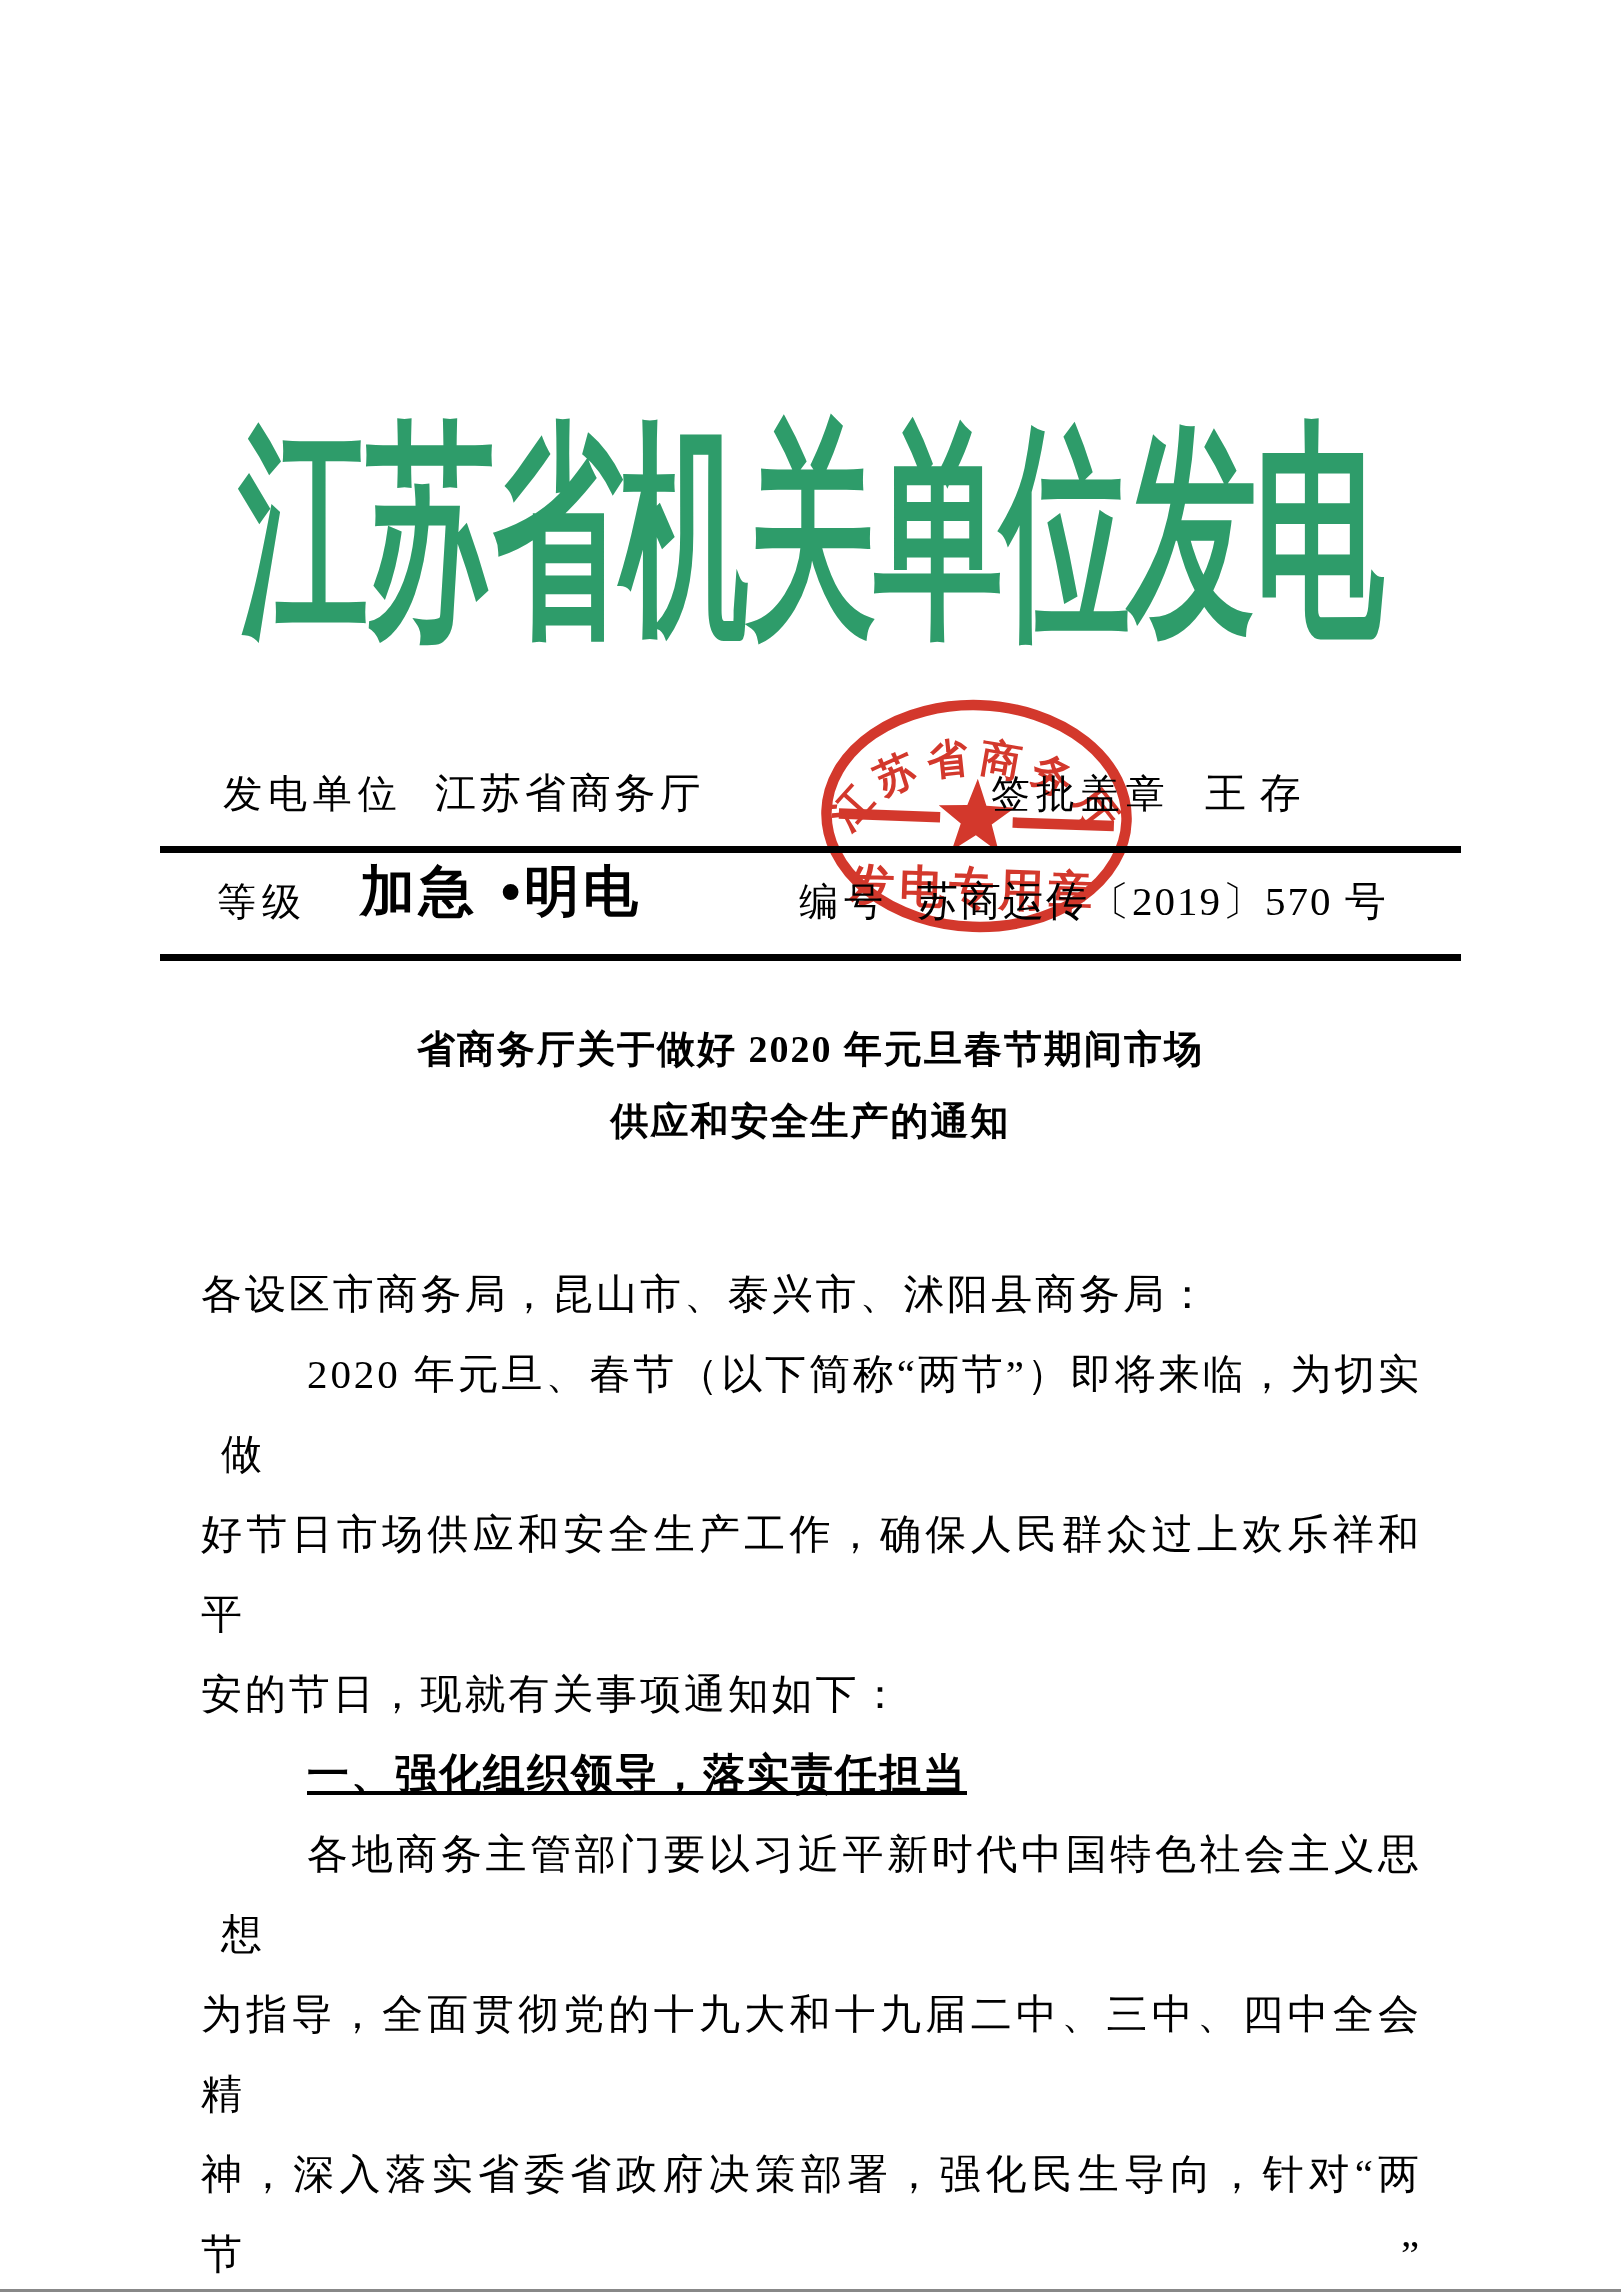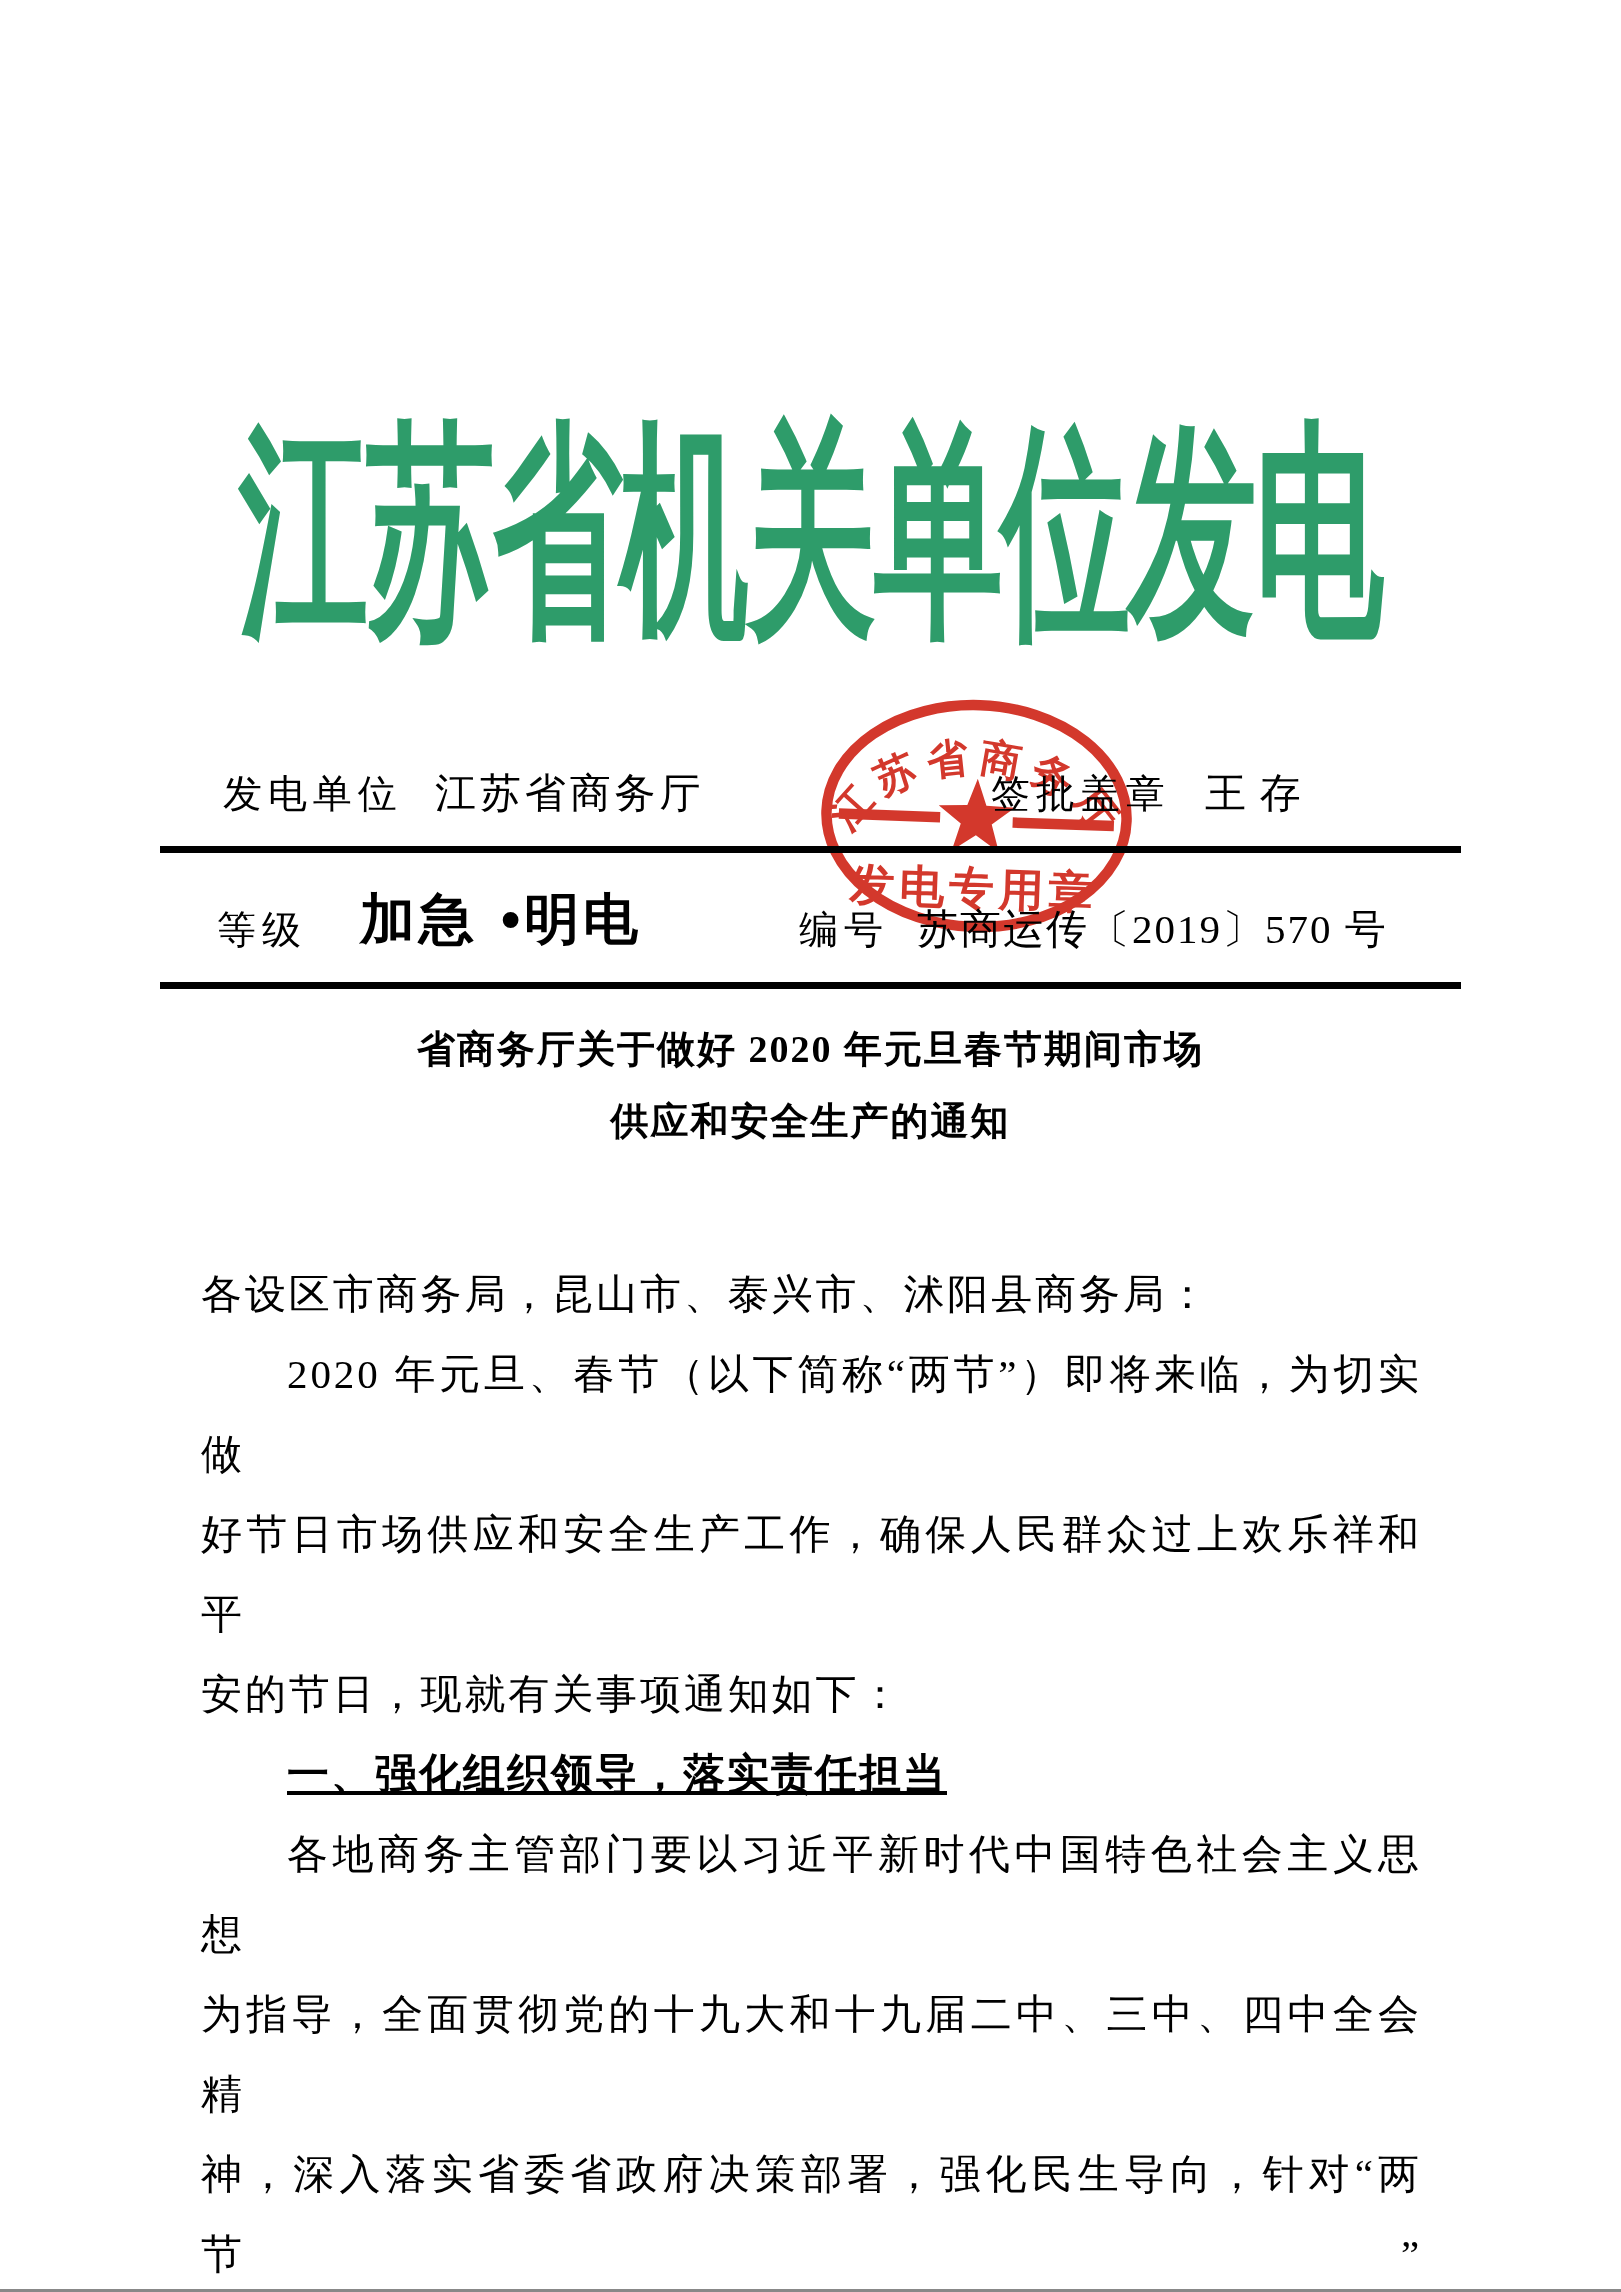--- a/index.html
+++ b/index.html
@@ -15,21 +15,21 @@
     text-align:center; color:#2e9c6a; font-weight:bold;
     font-size:129px; line-height:129px; letter-spacing:-2px;
     transform:scaleY(1.78); transform-origin:center top;
     font-family:"Liberation Serif", serif; white-space:nowrap;
   }
 
   
   .form-table { position:absolute; left:160px; top:733px; width:1301px; }
   .form-row { position:relative; }
   .form-row.r1 { height:113px; border-bottom:7.8px solid #000; }
-  .form-row.r2 { height:101px; border-bottom:7.8px solid #000;margin-top:28px; }
+  .form-row.r2 { height:101px; border-bottom:7.8px solid #000; }
   .form-row span { position:absolute; white-space:nowrap; }
   .lab { font-size:39px; letter-spacing:5.9px; font-family:"Liberation Serif", serif; }
   .val { font-size:41px; letter-spacing:3.9px; font-family:"Liberation Serif", serif; }
   .r1 .issuer-label   { left:63px;  bottom:25.5px;margin-top:36px; }
   .r1 .issuer-value   { left:275px; bottom:25.5px; }
   .r1 .sign-label     { left:831px; bottom:25.5px; }
   .r1 .sign-value     { left:1045px; bottom:25.5px; letter-spacing:13.7px; }
   .r2 .grade-label    { left:57px;  bottom:25.5px; }
   .r2 .grade-v1       { left:200px; bottom:25.5px; }
   .r2 .grade-v2       { left:341px; bottom:25.5px; }
@@ -57,21 +57,21 @@
   }
 
   
   .doc-body {
     position:absolute; left:201px; top:1254px; width:1221px;
     font-size:41px; line-height:80px; letter-spacing:2.9px;
     font-family:"Liberation Serif", serif;
   }
   .b-line { white-space:nowrap; }
   .b-line.just { white-space:normal; text-align:justify; text-align-last:justify; }
-  .b-line.indent { text-indent:86px; }
+  .b-line.indent { text-indent:86px;margin-left:20px; }
   .b-line.head {
     font-family:"Liberation Sans", sans-serif; font-weight:bold;
     font-size:42px; letter-spacing:2px;text-decoration:underline;
   }
 </style>
 </head>
 <body>
 
 <div class="page">
 

